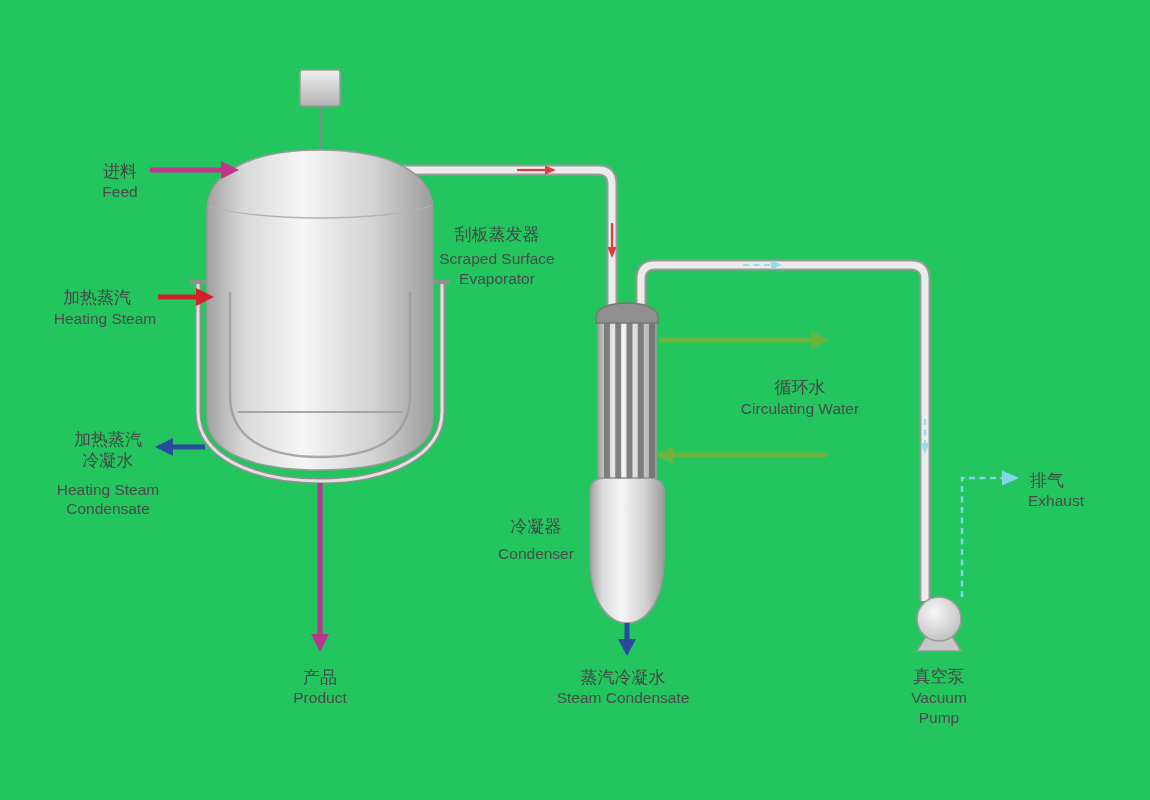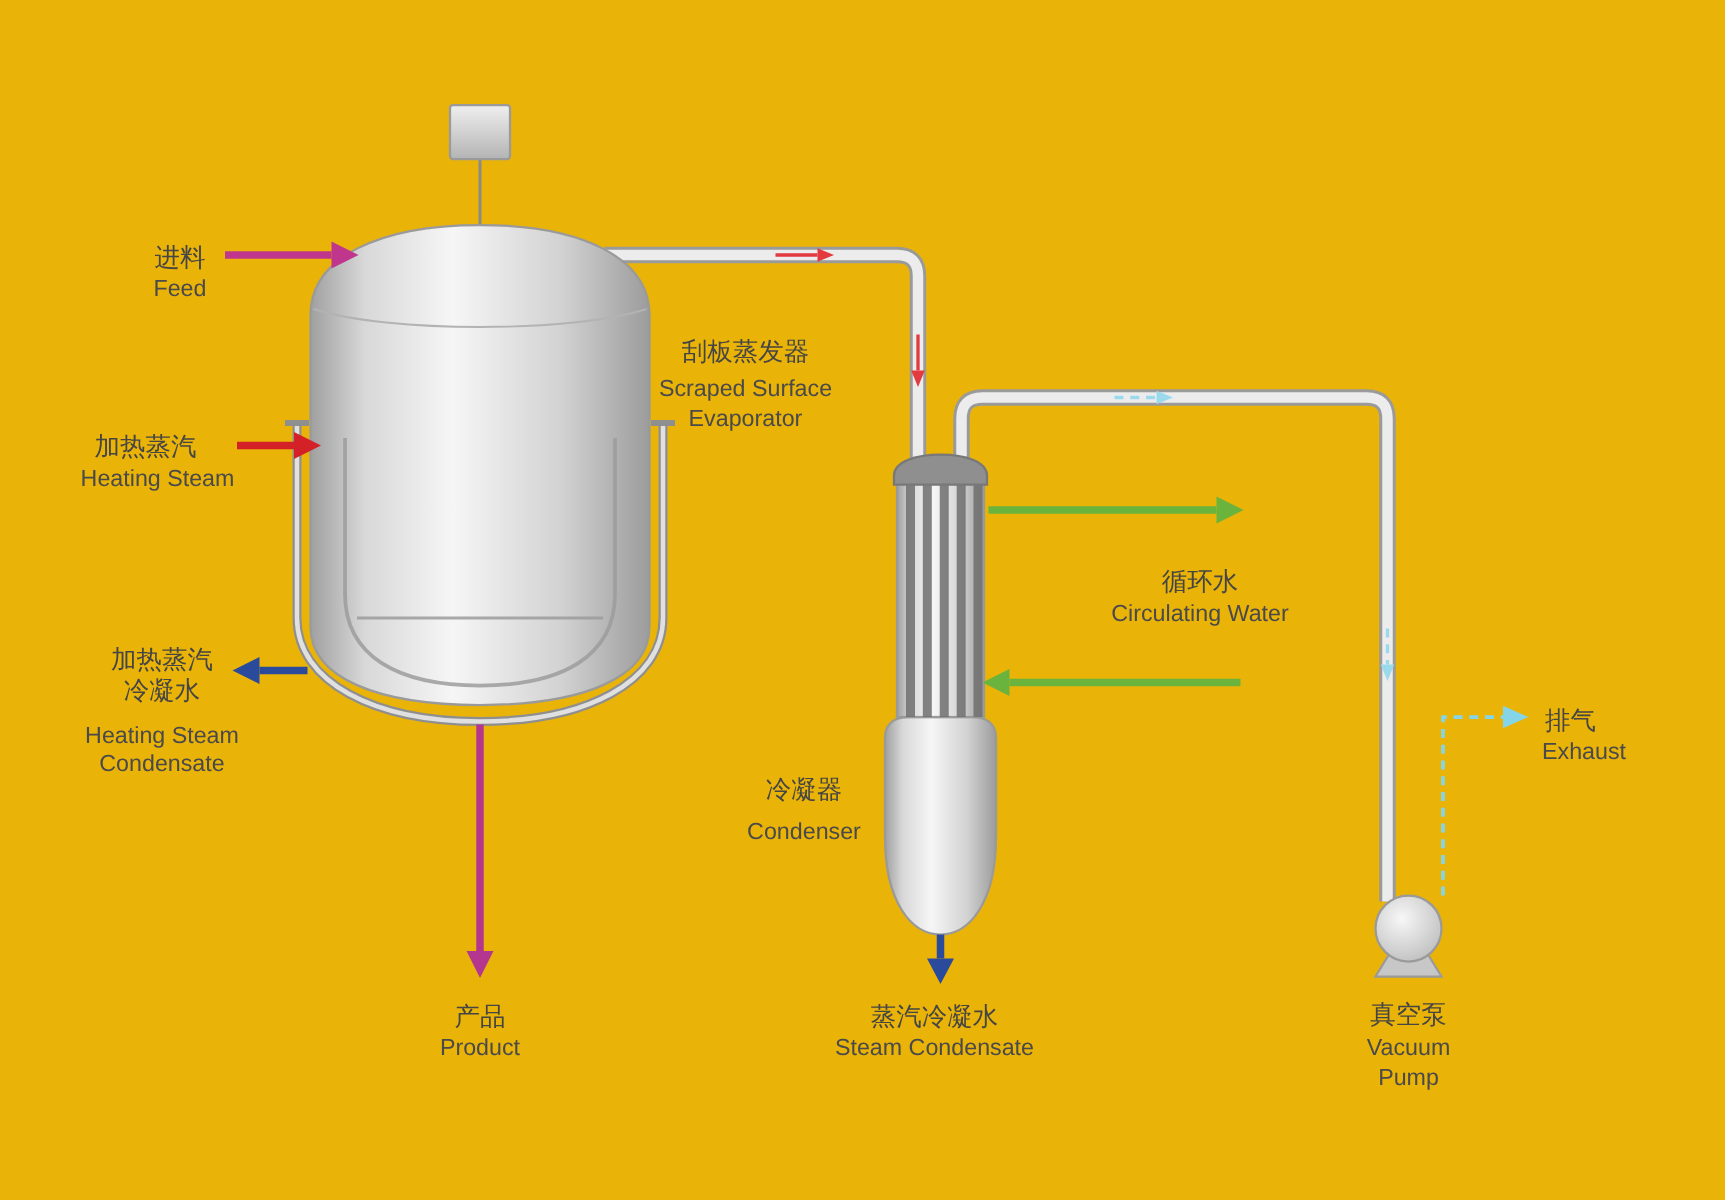--- a/index.html
+++ b/index.html
@@ -1,17 +1,17 @@
 <!DOCTYPE html>
 <html><head>
 <meta charset="utf-8">
 <style>
   * { margin:0; padding:0; box-sizing:border-box; }
   html,body { width:1150px; height:800px; background:#ffffff; font-family:"Liberation Sans", sans-serif; }
-  .stage { position:relative; width:1150px; height:800px; background:#eab308; overflow:hidden; }
+  .stage { position:relative; width:1150px; height:800px; background:#22c55e; overflow:hidden; }
   svg { display:block; }
   text.zh { font-size:17px; fill:#454545; font-family:"Liberation Sans", sans-serif; }
   text.en { font-size:15.5px; fill:#4a4a4a; font-family:"Liberation Sans", sans-serif; }
   .pipe-outer { fill:none; stroke:#9a9a9a; stroke-width:11; }
   .pipe-inner { fill:none; stroke:#ececec; stroke-width:7; }
   .flow5 { fill:none; stroke-width:5; }
   .flow2 { fill:none; stroke-width:2.2; }
   .dash { stroke-dasharray:6 4.5; }
 </style>
 </head>

